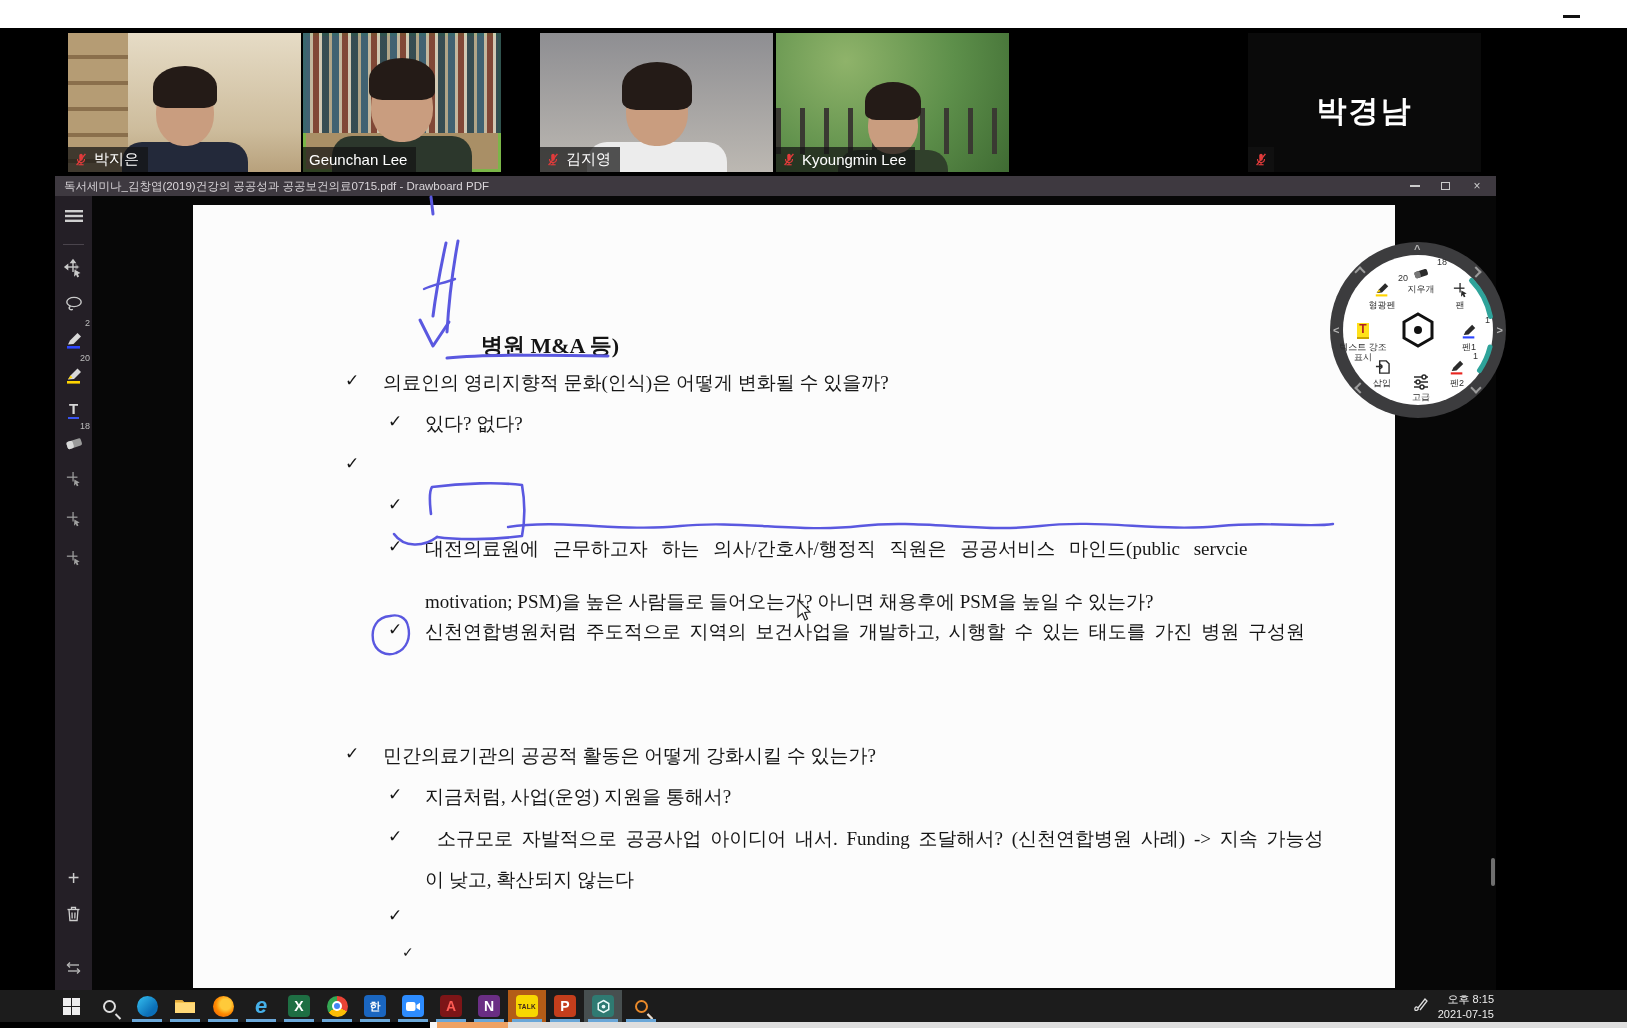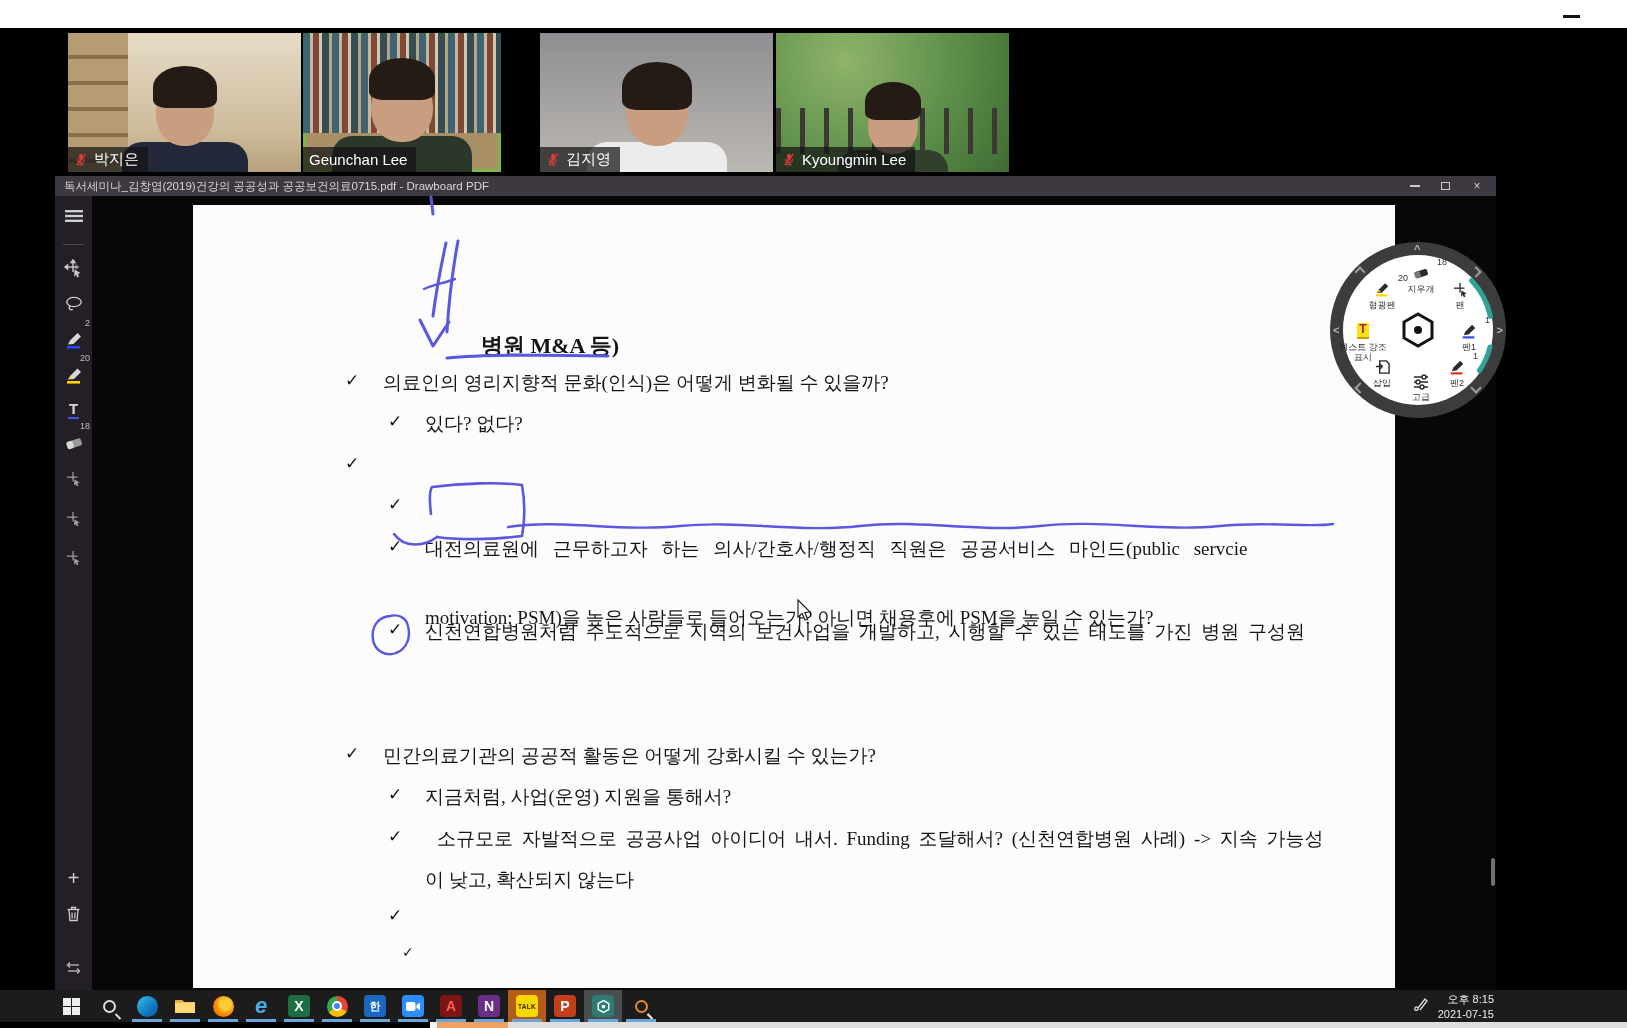--- a/index.html
+++ b/index.html
@@ -167,20 +167,32 @@
           <path d="M4 7.5a4 4 0 0 0 8 0" stroke="#e23b3b" stroke-width="1.3" fill="none"></path>
           <line x1="8" y1="11.5" x2="8" y2="14" stroke="#e23b3b" stroke-width="1.3"></line>
           <line x1="5" y1="14" x2="11" y2="14" stroke="#e23b3b" stroke-width="1.3"></line>
           <line x1="3" y1="14.5" x2="13" y2="1.5" stroke="#e23b3b" stroke-width="1.6"></line>
         </svg>
       <span>Kyoungmin Lee</span>
     </div>
   </div>
 
 
+  <div class="vtile" style="left:1248px;background:#0a0a0a;">
+    <div id="tile-bigname">박경남</div>
+    <div class="vlabel" style="padding:0 6px;">
+      <svg width="14" height="15" viewBox="0 0 16 16">
+          <rect x="6" y="1.5" width="4" height="8" rx="2" fill="#e23b3b"></rect>
+          <path d="M4 7.5a4 4 0 0 0 8 0" stroke="#e23b3b" stroke-width="1.3" fill="none"></path>
+          <line x1="8" y1="11.5" x2="8" y2="14" stroke="#e23b3b" stroke-width="1.3"></line>
+          <line x1="5" y1="14" x2="11" y2="14" stroke="#e23b3b" stroke-width="1.3"></line>
+          <line x1="3" y1="14.5" x2="13" y2="1.5" stroke="#e23b3b" stroke-width="1.6"></line>
+        </svg>
+    </div>
+  </div>
 </div>
 
 <div class="abs" id="pdf-window">
 
   <div class="abs" id="pdf-titlebar">
     <span>독서세미나_김창엽(2019)건강의 공공성과 공공보건의료0715.pdf - Drawboard PDF</span>
     <div class="wctl" id="wctl-min" style="right:66px;">
         <span></span>
       </div>
     <div class="wctl" id="wctl-max" style="right:36px;">
@@ -300,21 +312,21 @@
   <div class="dline l1" style="top:453px;">
       <span class="chk" style="left:345px">✓</span>
     </div>
   <div class="dline l2 wsp1" style="top:494px;">
       <span class="chk" style="left:388px">✓</span>
     </div>
   <div class="dline l2 wsp2" style="top:536px;">
       <span class="chk" style="left:388px">✓</span>
       <span class="txt" style="left:425px">대전의료원에 근무하고자 하는 의사/간호사/행정직 직원은 공공서비스 마인드(public servcie</span>
     </div>
-  <div class="dline cont" style="top:605px;text-align:center;">
+  <div class="dline cont" style="top:589px;text-align:center;">
       <span class="txt" style="left:425px">motivation; PSM)을 높은 사람들로 들어오는가? 아니면 채용후에 PSM을 높일 수 있는가?</span>
     </div>
   <div class="dline l2 wsp1" style="top:619px;">
       <span class="chk" style="left:388px">✓</span>
       <span class="txt" style="left:425px">신천연합병원처럼 주도적으로 지역의 보건사업을 개발하고, 시행할 수 있는 태도를 가진 병원 구성원</span>
     </div>
   <div class="dline l1" style="top:743px;">
       <span class="chk" style="left:345px">✓</span>
       <span class="txt" style="left:383px">민간의료기관의 공공적 활동은 어떻게 강화시킬 수 있는가?</span>
     </div>

